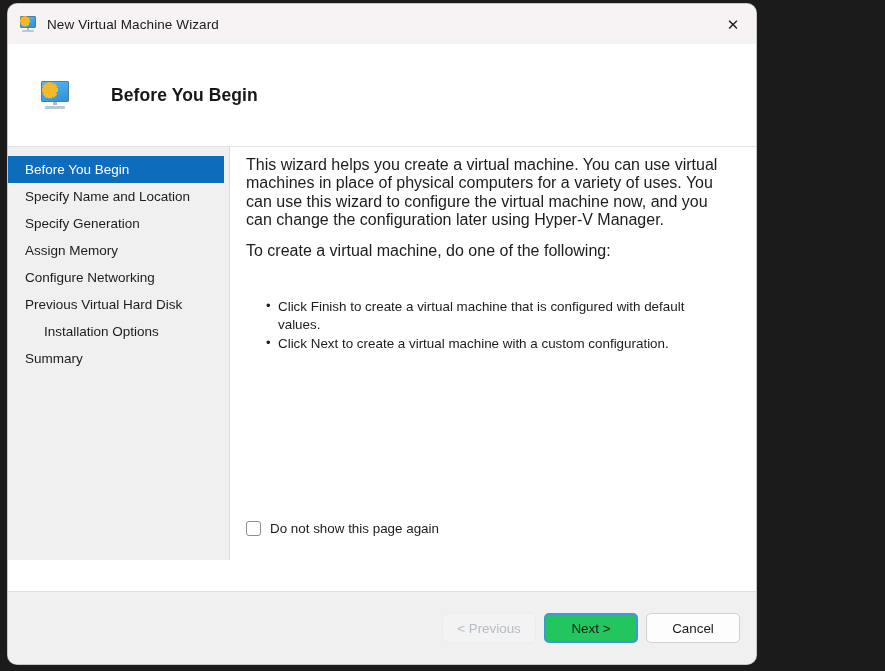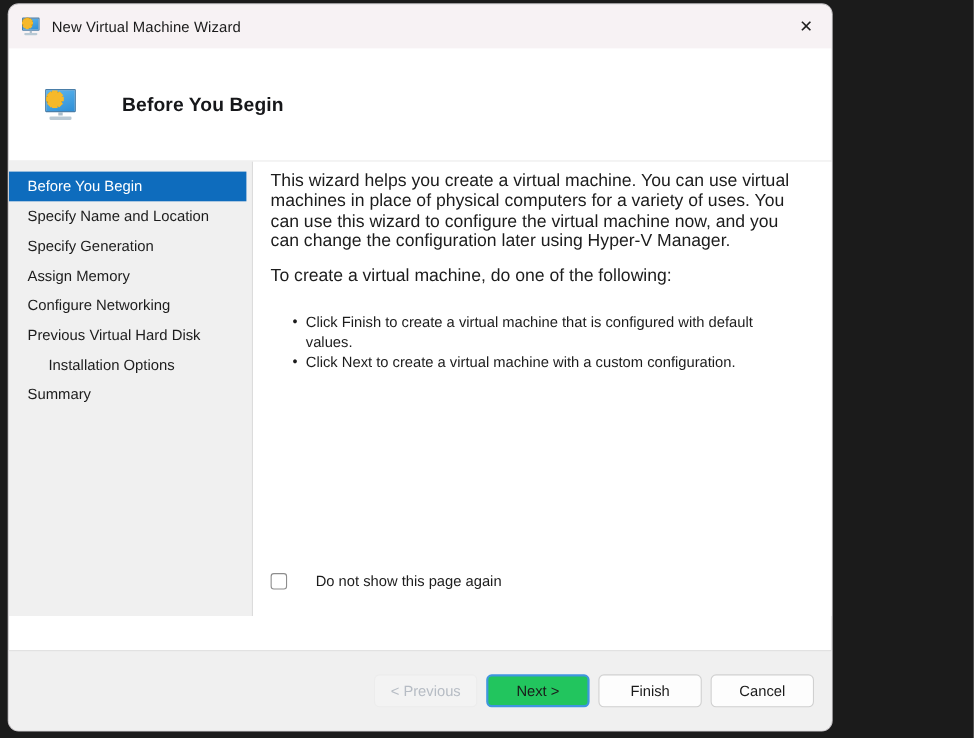--- a/index.html
+++ b/index.html
@@ -136,21 +136,21 @@
     flex-direction: column;
   }
   .para {
     font-size: 16px;
     color: #1c1c1c;
     line-height: 18.4px;
     max-width: 578px;
     margin: 0 0 12px 0;
   }
   .para.tight {
-    margin-bottom: 8px;
+    margin-bottom: 22px;
   }
   .bullets {
     margin: 16px;
     padding: 0;
     list-style: none;
   }
   .bullets li {
     font-size: 13.4px;
     color: #1c1c1c;
     line-height: 18.4px;
@@ -176,21 +176,21 @@
   .checkbox-box {
     width: 15px;
     height: 15px;
     border: 1px solid #8d8d8d;
     border-radius: 3px;
     background: #ffffff;
     box-sizing: border-box;
     flex: 0 0 auto;
   }
   .checkbox-label {
-    margin-left: 26px;
+    margin-left: 9px;
     font-size: 13.4px;
     color: #1c1c1c;
   }
 
   
   .footer {
     height: 73px;
     flex: 0 0 auto;
     background: #f0f0f0;
     border-top: 1px solid #e0e0e0;
@@ -380,17 +380,16 @@
       <div class="checkbox-row">
         <span class="checkbox-box"></span>
         <span class="checkbox-label">Do not show this page again</span>
       </div>
     </div>
   </div>
 
   <div class="footer">
     <div class="btn disabled">&lt; Previous</div>
     <div class="btn default">Next &gt;</div>
-    <div class="btn">Finish</div>
     <div class="btn">Cancel</div>
   </div>
 
 </div>
 
 </body></html>

